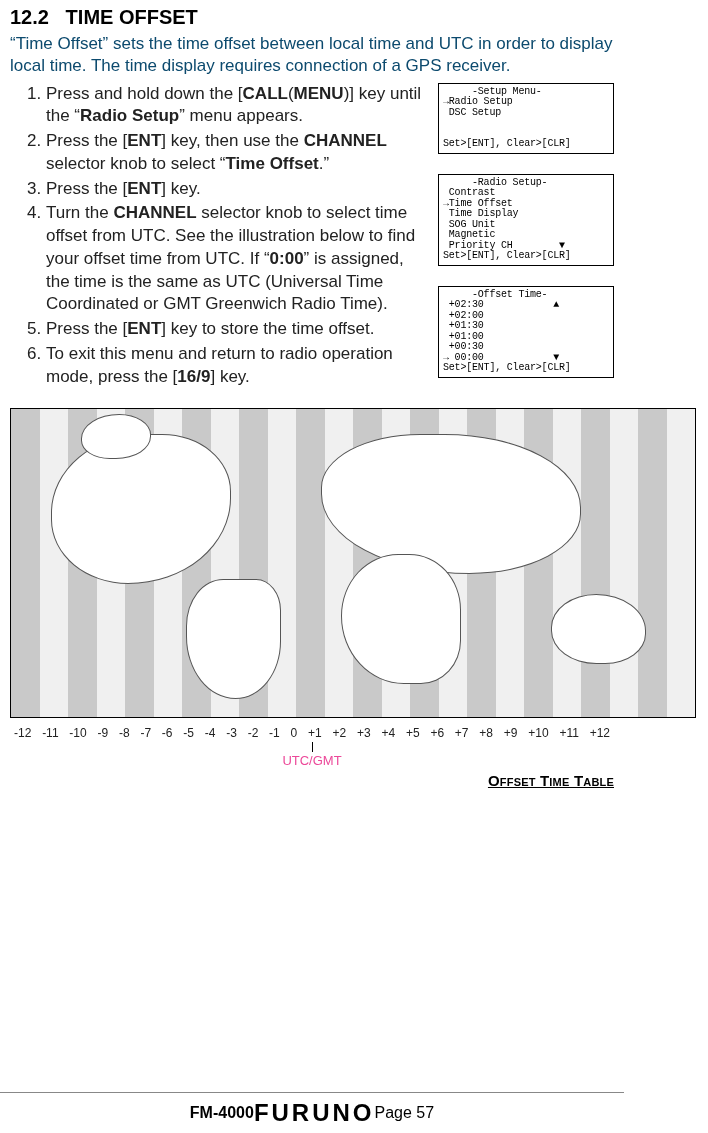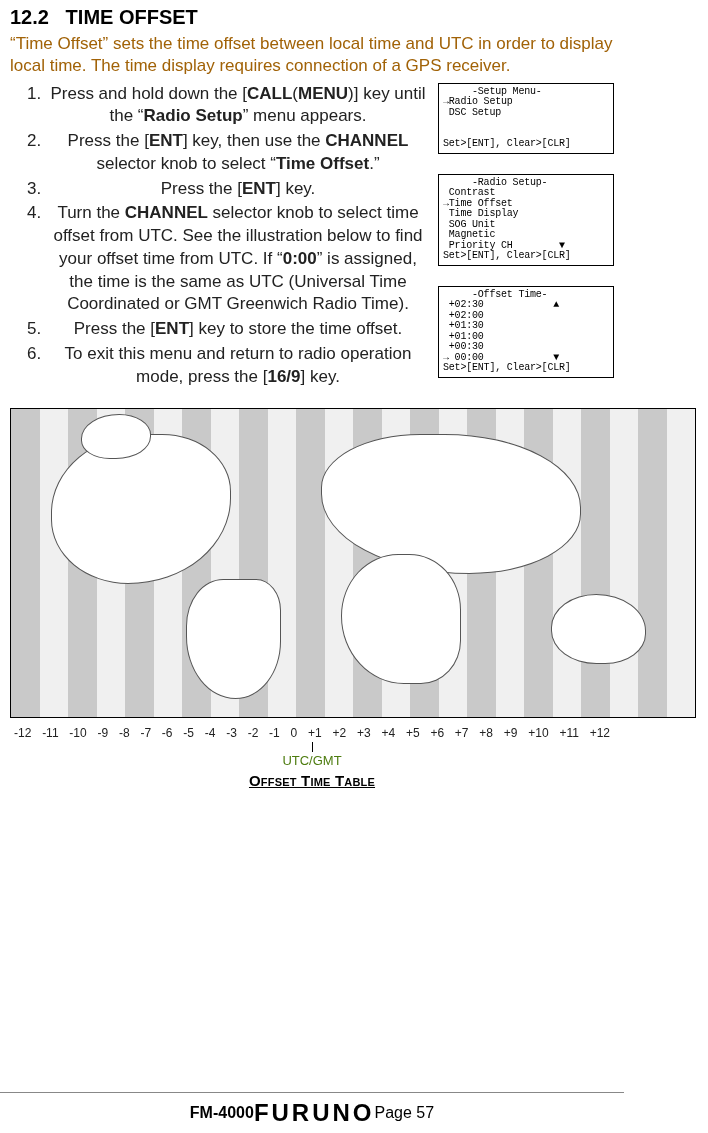--- a/index.html
+++ b/index.html
@@ -19,31 +19,30 @@
   }
   .section-title {
     font-size: 20px;
     font-weight: bold;
     margin: 0 0 4px 0;
   }
   .intro {
     font-size: 17px;
     line-height: 1.28;
     margin: 0 0 6px 0;
-    color: #a16207;
+    color: #0c4a6e;
   }
   .body-row {
     display: flex;
     flex-direction: row;
     gap: 8px;
   }
   .steps {
     flex: 1 1 auto;
     padding-left: 14px;
-    text-align: center;
   }
   ol.steps-list {
     margin: 0;
     padding-left: 22px;
     font-size: 17px;
     line-height: 1.34;
     color: #222;
   }
   ol.steps-list li { margin-bottom: 2px; }
   .b { font-weight: bold; }
@@ -95,32 +94,32 @@
     font-size: 12px;
     display: flex;
     justify-content: space-between;
     padding: 0 4px;
     color: #222;
   }
   .utc-mark {
     text-align: center;
     font-size: 13px;
     margin-top: 2px;
-    color: #4d7c0f;
+    color: #ec4899;
     position: relative;
   }
   .utc-mark::before {
     content: "";
     display: block;
     width: 1px; height: 10px;
     background: #000;
     margin: 0 auto 1px auto;
   }
   .caption {
-    text-align: center;
+    text-align: right;
     font-size: 15px;
     font-weight: bold;
     margin-top: 4px;
     letter-spacing: 0.2px;
     text-decoration: underline;
     font-variant: small-caps;
   }
   .footer {
     position: absolute;
     left: 0; right: 0; bottom: 6px;

